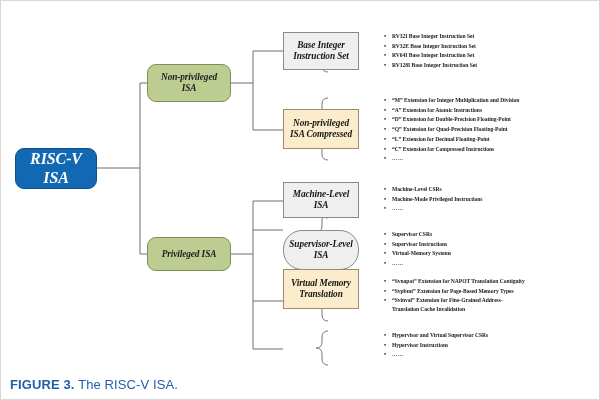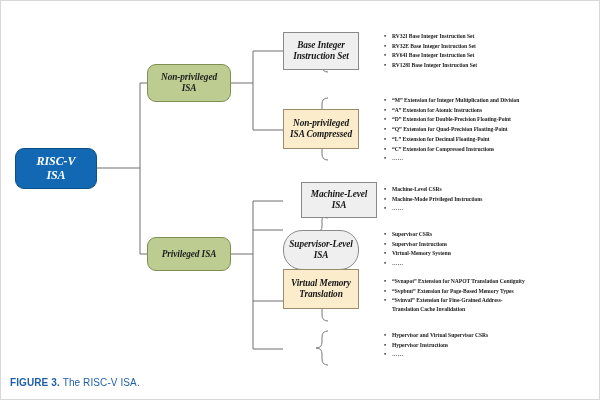--- a/index.html
+++ b/index.html
@@ -35,21 +35,21 @@
     text-align: center;
     font-weight: bold;
     line-height: 1.15;
     letter-spacing: -0.1px;
   }
   .node-root {
     background: #1268b3;
     border: 1.4px solid #0d4f88;
     border-radius: 9px;
     color: #ffffff;
-    font-size: 12px;
+    font-size: 16px;
   }
   .node-green {
     background: #bdcd92;
     border: 1.3px solid #7d8f52;
     border-radius: 9px;
     color: #1d1d1d;
     font-size: 9.3px;
   }
   .node-gray {
     background: #efefef;
@@ -86,21 +86,21 @@
   }
   .bullet-text {
     white-space: pre-line;
     line-height: 1.62;
   }
   .caption {
     position: absolute;
     left: 9px;
     top: 376px;
     font-family: "Liberation Sans", "DejaVu Sans", sans-serif;
-    font-size: 10px;
+    font-size: 13px;
     color: #1f5fa9;
     font-weight: bold;
     letter-spacing: 0.1px;
   }
   .caption .cap-label { font-weight: bold; }
   .caption .cap-text { font-weight: normal; color: #1f5fa9; }
 </style>
 </head>
 <body>
 
@@ -218,21 +218,21 @@
     <div class="bullet-row">
       <span class="bullet-dot">•</span>
       <span class="bullet-text">“C”  Extension for Compressed Instructions</span>
     </div>
     <div class="bullet-row">
       <span class="bullet-dot">•</span>
       <span class="bullet-text">……</span>
     </div>
   </div>
 
-  <div class="node node-gray" style="left:300px; top:181px; width:76px; height:36px;">
+  <div class="node node-gray" style="left:282px; top:181px; width:76px; height:36px;">
     <div>
       <span>Machine-Level</span>
       <span>ISA</span>
     </div>
   </div>
   <div class="bullet-group" style="left:383px; top:184px; width:210px;">
     <div class="bullet-row">
       <span class="bullet-dot">•</span>
       <span class="bullet-text">Machine-Level CSRs</span>
     </div>

